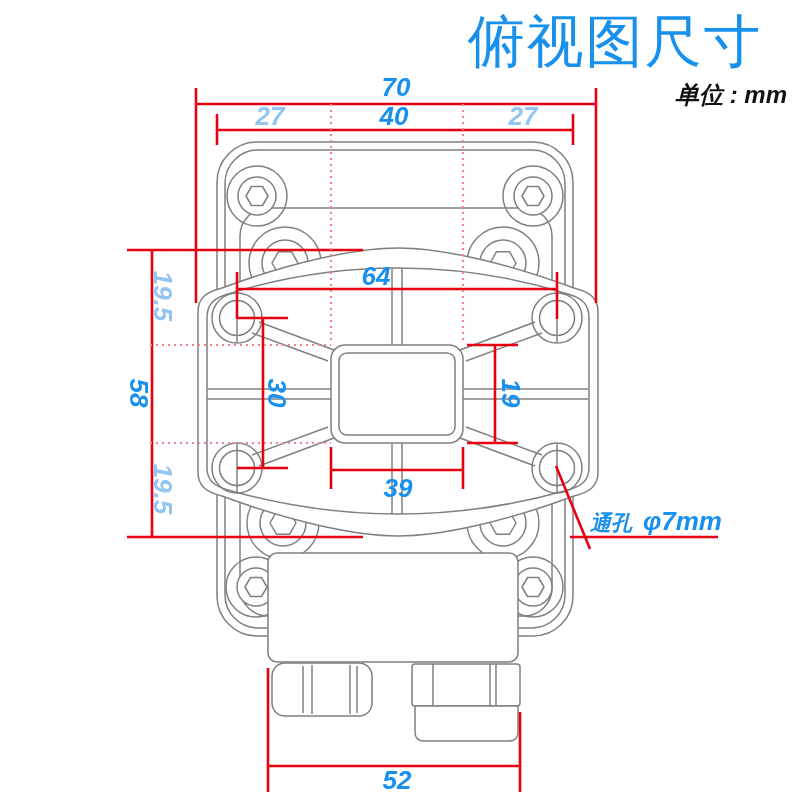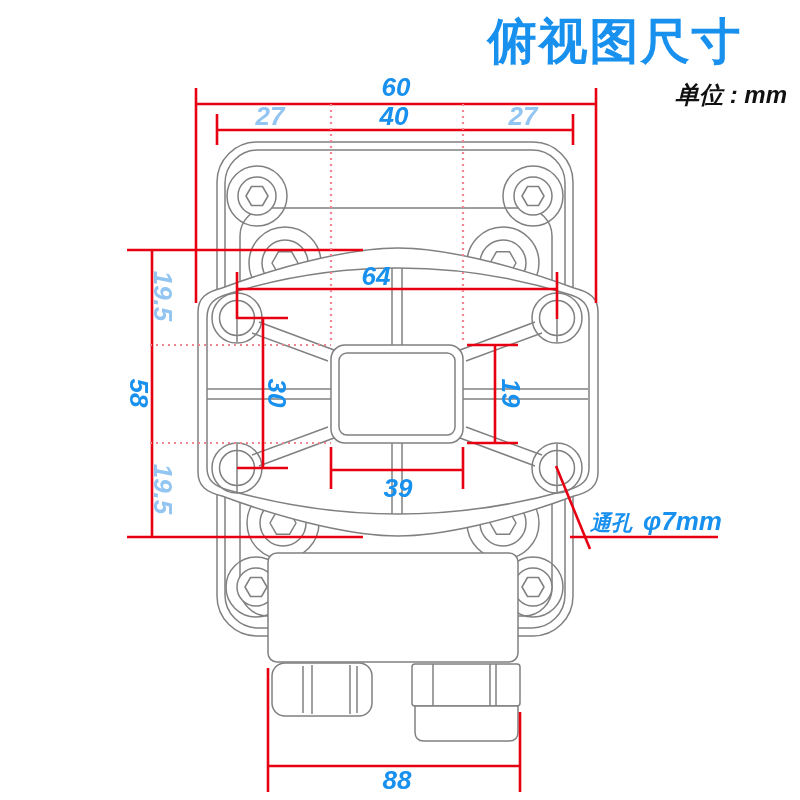--- a/index.html
+++ b/index.html
@@ -5,21 +5,21 @@
   html,body{margin:0;padding:0;background:#fff;}
   #stage{position:relative;width:800px;height:800px;background:#fff;overflow:hidden;
          font-family:"Liberation Sans", sans-serif;}
   #drawing{position:absolute;left:0;top:0;}
   .lbl{position:absolute;transform:translate(-50%,-50%);white-space:nowrap;
        font-weight:bold;font-style:italic;font-size:26px;color:#1890ee;
        font-family:"Liberation Sans", sans-serif;}
   .lbl.vert{transform:translate(-50%,-50%) rotate(90deg);}
   .lbl.light{color:#92c5f1;}
   .title{position:absolute;left:615px;top:42px;transform:translate(-50%,-50%);
-         font-size:49px;font-weight:bold;color:#1890ee;white-space:nowrap;letter-spacing:2px;}
+         font-size:57px;font-weight:normal;color:#1890ee;white-space:nowrap;letter-spacing:2px;}
   .unit{position:absolute;left:713px;top:95px;transform:translate(-50%,-50%);
         font-size:24px;font-style:italic;font-weight:bold;color:#111;white-space:nowrap;margin-left:18px;}
   .note{position:absolute;left:590px;top:521px;transform:translate(0,-50%);
         display:flex;align-items:baseline;gap:11px;color:#1890ee;white-space:nowrap;}
   .note .cjk{font-size:21px;font-weight:bold;font-style:italic;}
   .note .dia{font-size:26px;font-weight:bold;font-style:italic;}
 </style>
 </head>
 <body>
 
@@ -197,31 +197,31 @@
       <line x1="150" y1="345" x2="331" y2="345"></line>
       <line x1="150" y1="443" x2="331" y2="443"></line>
       <line x1="331" y1="104" x2="331" y2="341"></line>
       <line x1="463" y1="104" x2="463" y2="341"></line>
     </g>
   </svg>
 
   <div class="title">俯视图尺寸</div>
   <div class="unit">单位 : mm</div>
 
-  <div class="lbl" style="left:396px;top:87px">60</div>
+  <div class="lbl" style="left:396px;top:87px">70</div>
   <div class="lbl" style="left:394px;top:116px">40</div>
   <div class="lbl light" style="left:270px;top:116px">27</div>
   <div class="lbl light" style="left:523px;top:116px">27</div>
   <div class="lbl" style="left:376px;top:276px">64</div>
   <div class="lbl vert" style="left:276px;top:393px">30</div>
   <div class="lbl vert" style="left:510px;top:393px">19</div>
   <div class="lbl" style="left:398px;top:488px">39</div>
   <div class="lbl vert" style="left:138px;top:393px">58</div>
   <div class="lbl vert light" style="left:162px;top:296px">19.5</div>
   <div class="lbl vert light" style="left:162px;top:489px">19.5</div>
-  <div class="lbl" style="left:397px;top:780px">88</div>
+  <div class="lbl" style="left:397px;top:780px">52</div>
 
   <div class="note">
     <span class="cjk">通孔</span>
     <span class="dia">φ7mm</span>
   </div>
 
 </div>
 
 </body></html>

